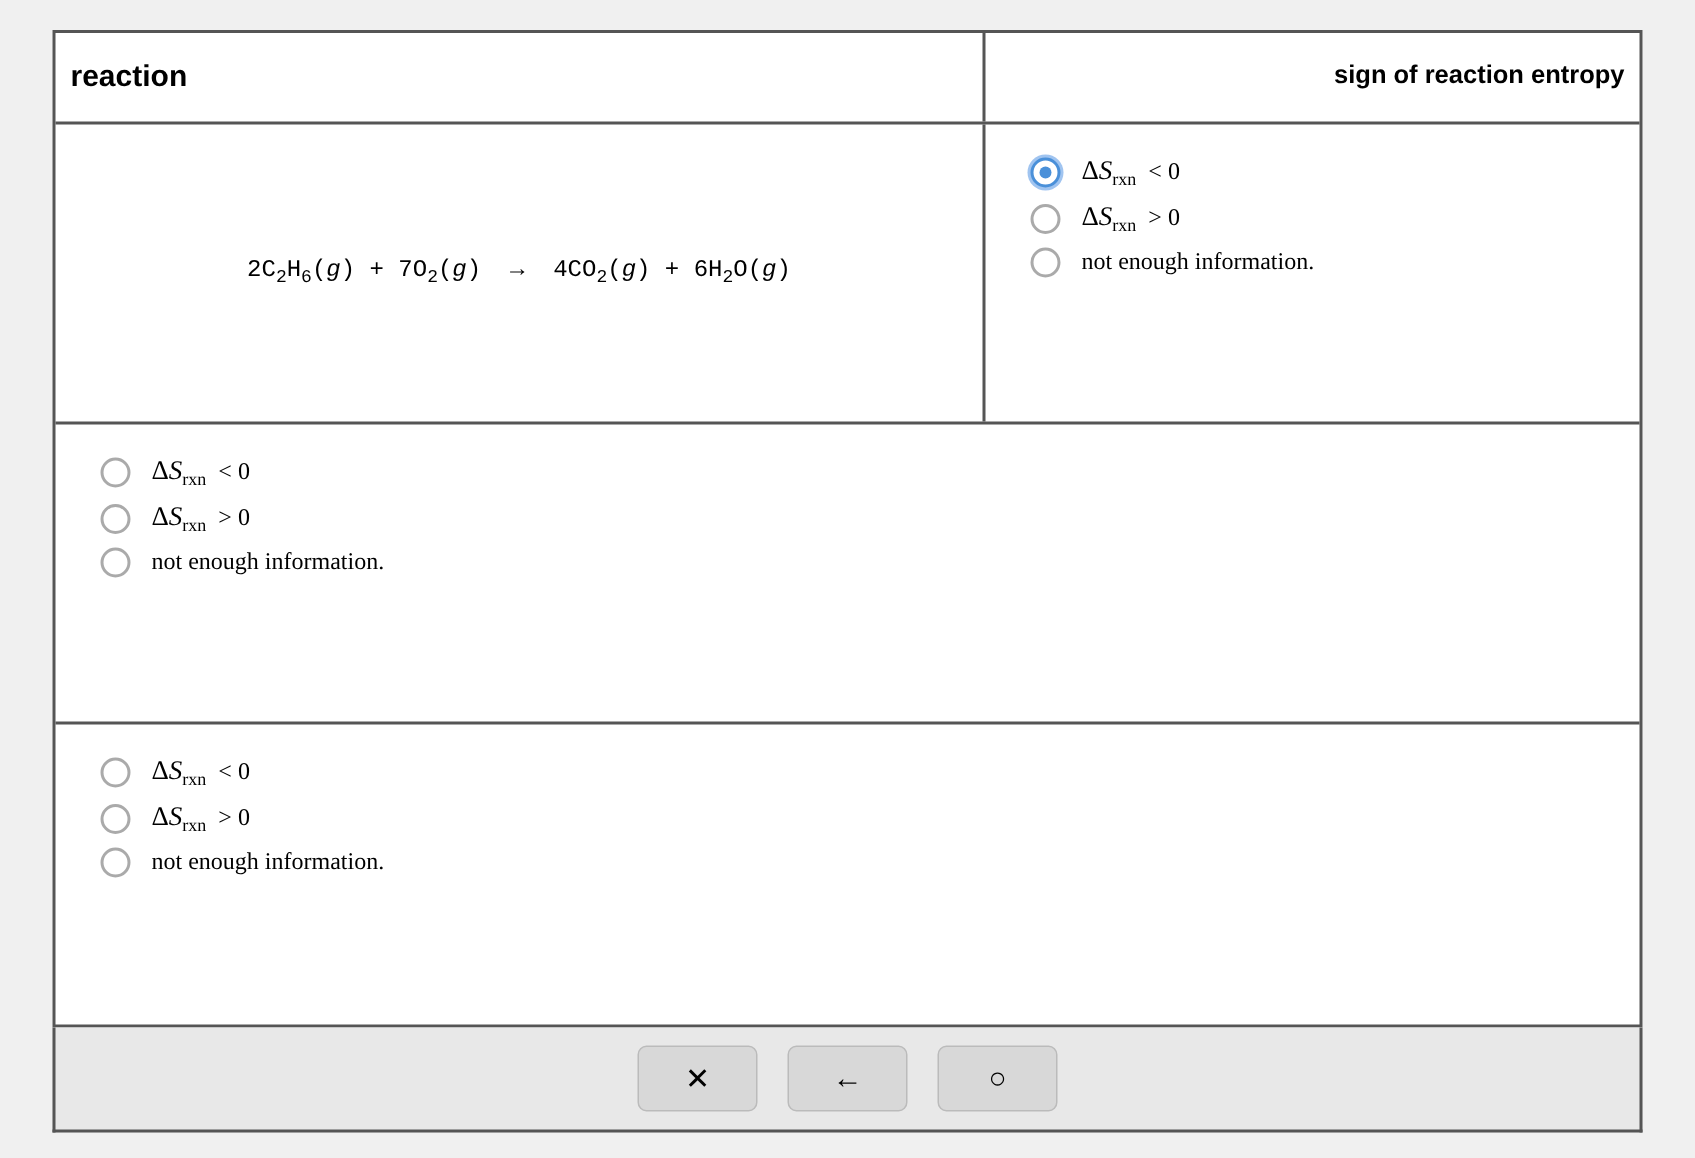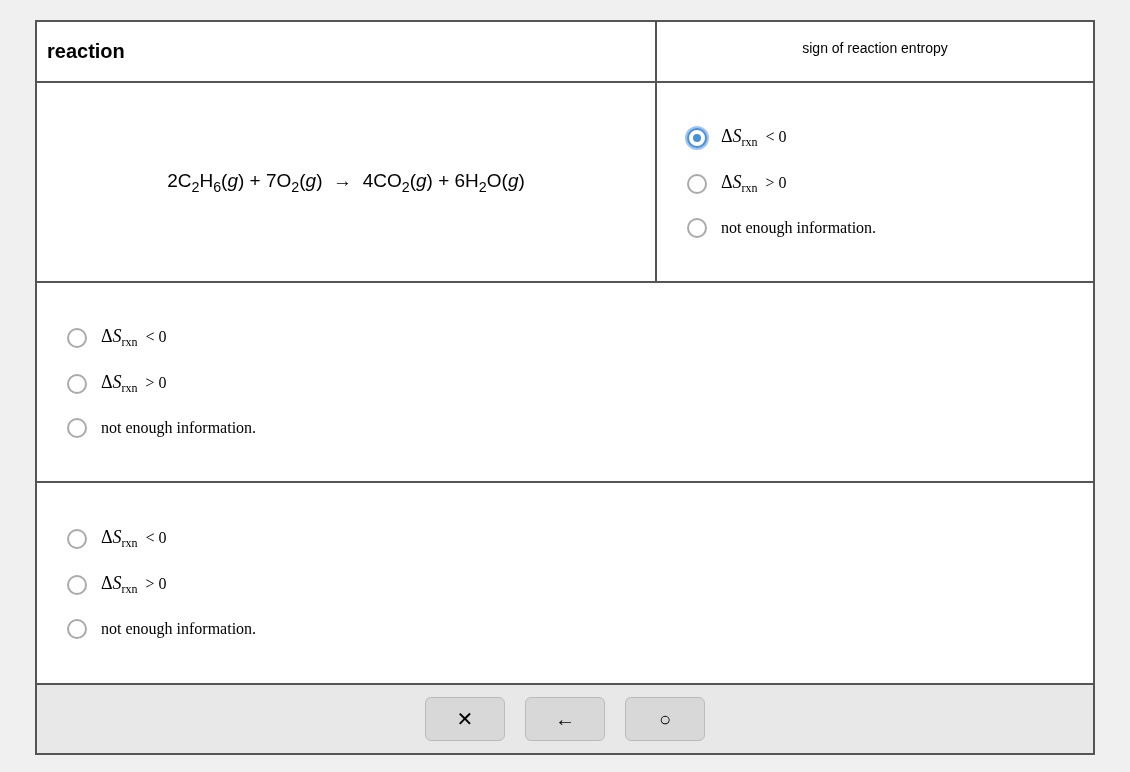--- a/index.html
+++ b/index.html
@@ -26,24 +26,24 @@
       flex: 0 0 620px;
       text-align: left;
       font-weight: bold;
       font-family: Arial, sans-serif;
       font-size: 20px;
       padding: 18px 10px;
       border-right: 2px solid #555;
     }
     .header-entropy {
       flex: 1;
-      text-align: center;
-      font-weight: normal;
+      text-align: right;
+      font-weight: bold;
       font-family: Arial, sans-serif;
-      font-size: 14px;
+      font-size: 17px;
       padding: 18px 10px;
     }
     .table-row {
       display: flex;
       border-bottom: 2px solid #555;
       min-height: 200px;
     }
     .table-row:last-child {
       border-bottom: none;
     }
@@ -53,23 +53,22 @@
       display: flex;
       align-items: center;
       justify-content: center;
       padding: 30px 20px;
       font-size: 19px;
     }
     .cell-options {
       flex: 1;
       display: flex;
       flex-direction: column;
-      justify-content: center;
       padding: 20px 30px;
-      gap: 22px;
+      gap: 7px;
     }
     .option-item {
       display: flex;
       align-items: center;
       gap: 14px;
       font-family: Arial, sans-serif;
       font-size: 15px;
     }
     .radio-btn {
       width: 20px;
@@ -99,22 +98,22 @@
       font-family: 'Times New Roman', Times, serif;
       font-size: 16px;
     }
     
     sub {
       font-size: 0.75em;
       vertical-align: sub;
     }
     .italic { font-style: italic; }
     .formula {
-      font-size: 19px;
-      font-family: Liberation Sans, sans-serif;
+      font-size: 16px;
+      font-family: Liberation Mono, monospace;
     }
     
     .bottom-bar {
       display: flex;
       justify-content: center;
       gap: 0;
       background: #e8e8e8;
       border: 2px solid #555;
       border-top: none;
       padding: 12px 0;

